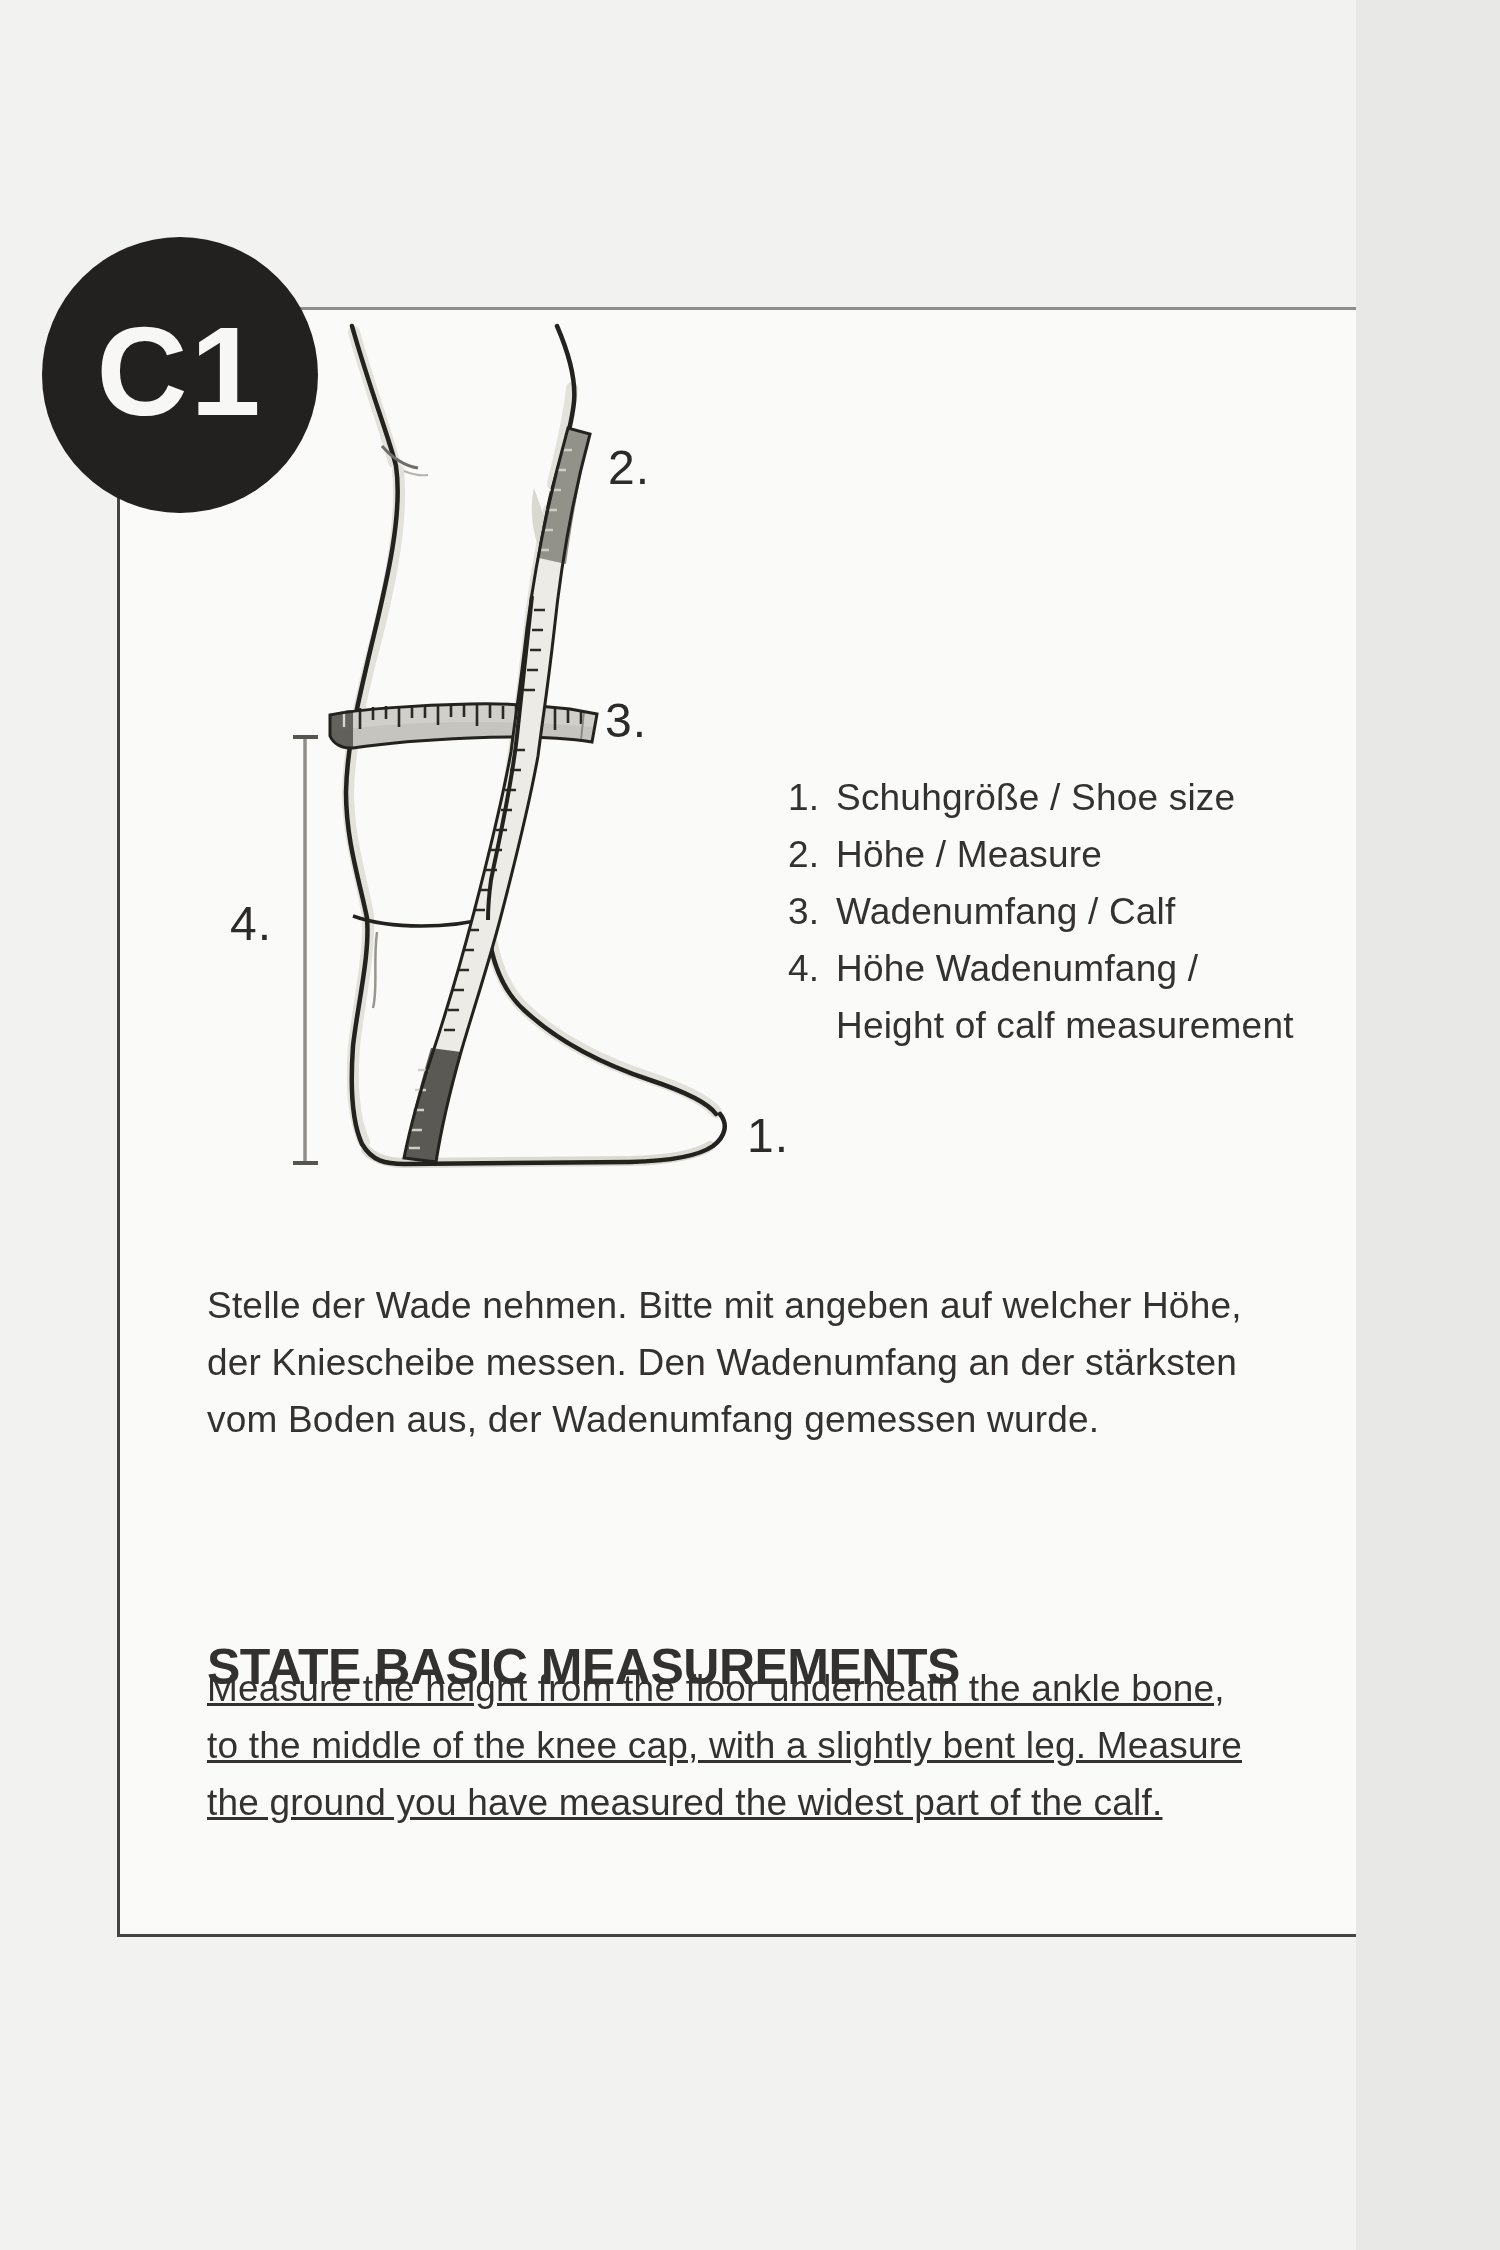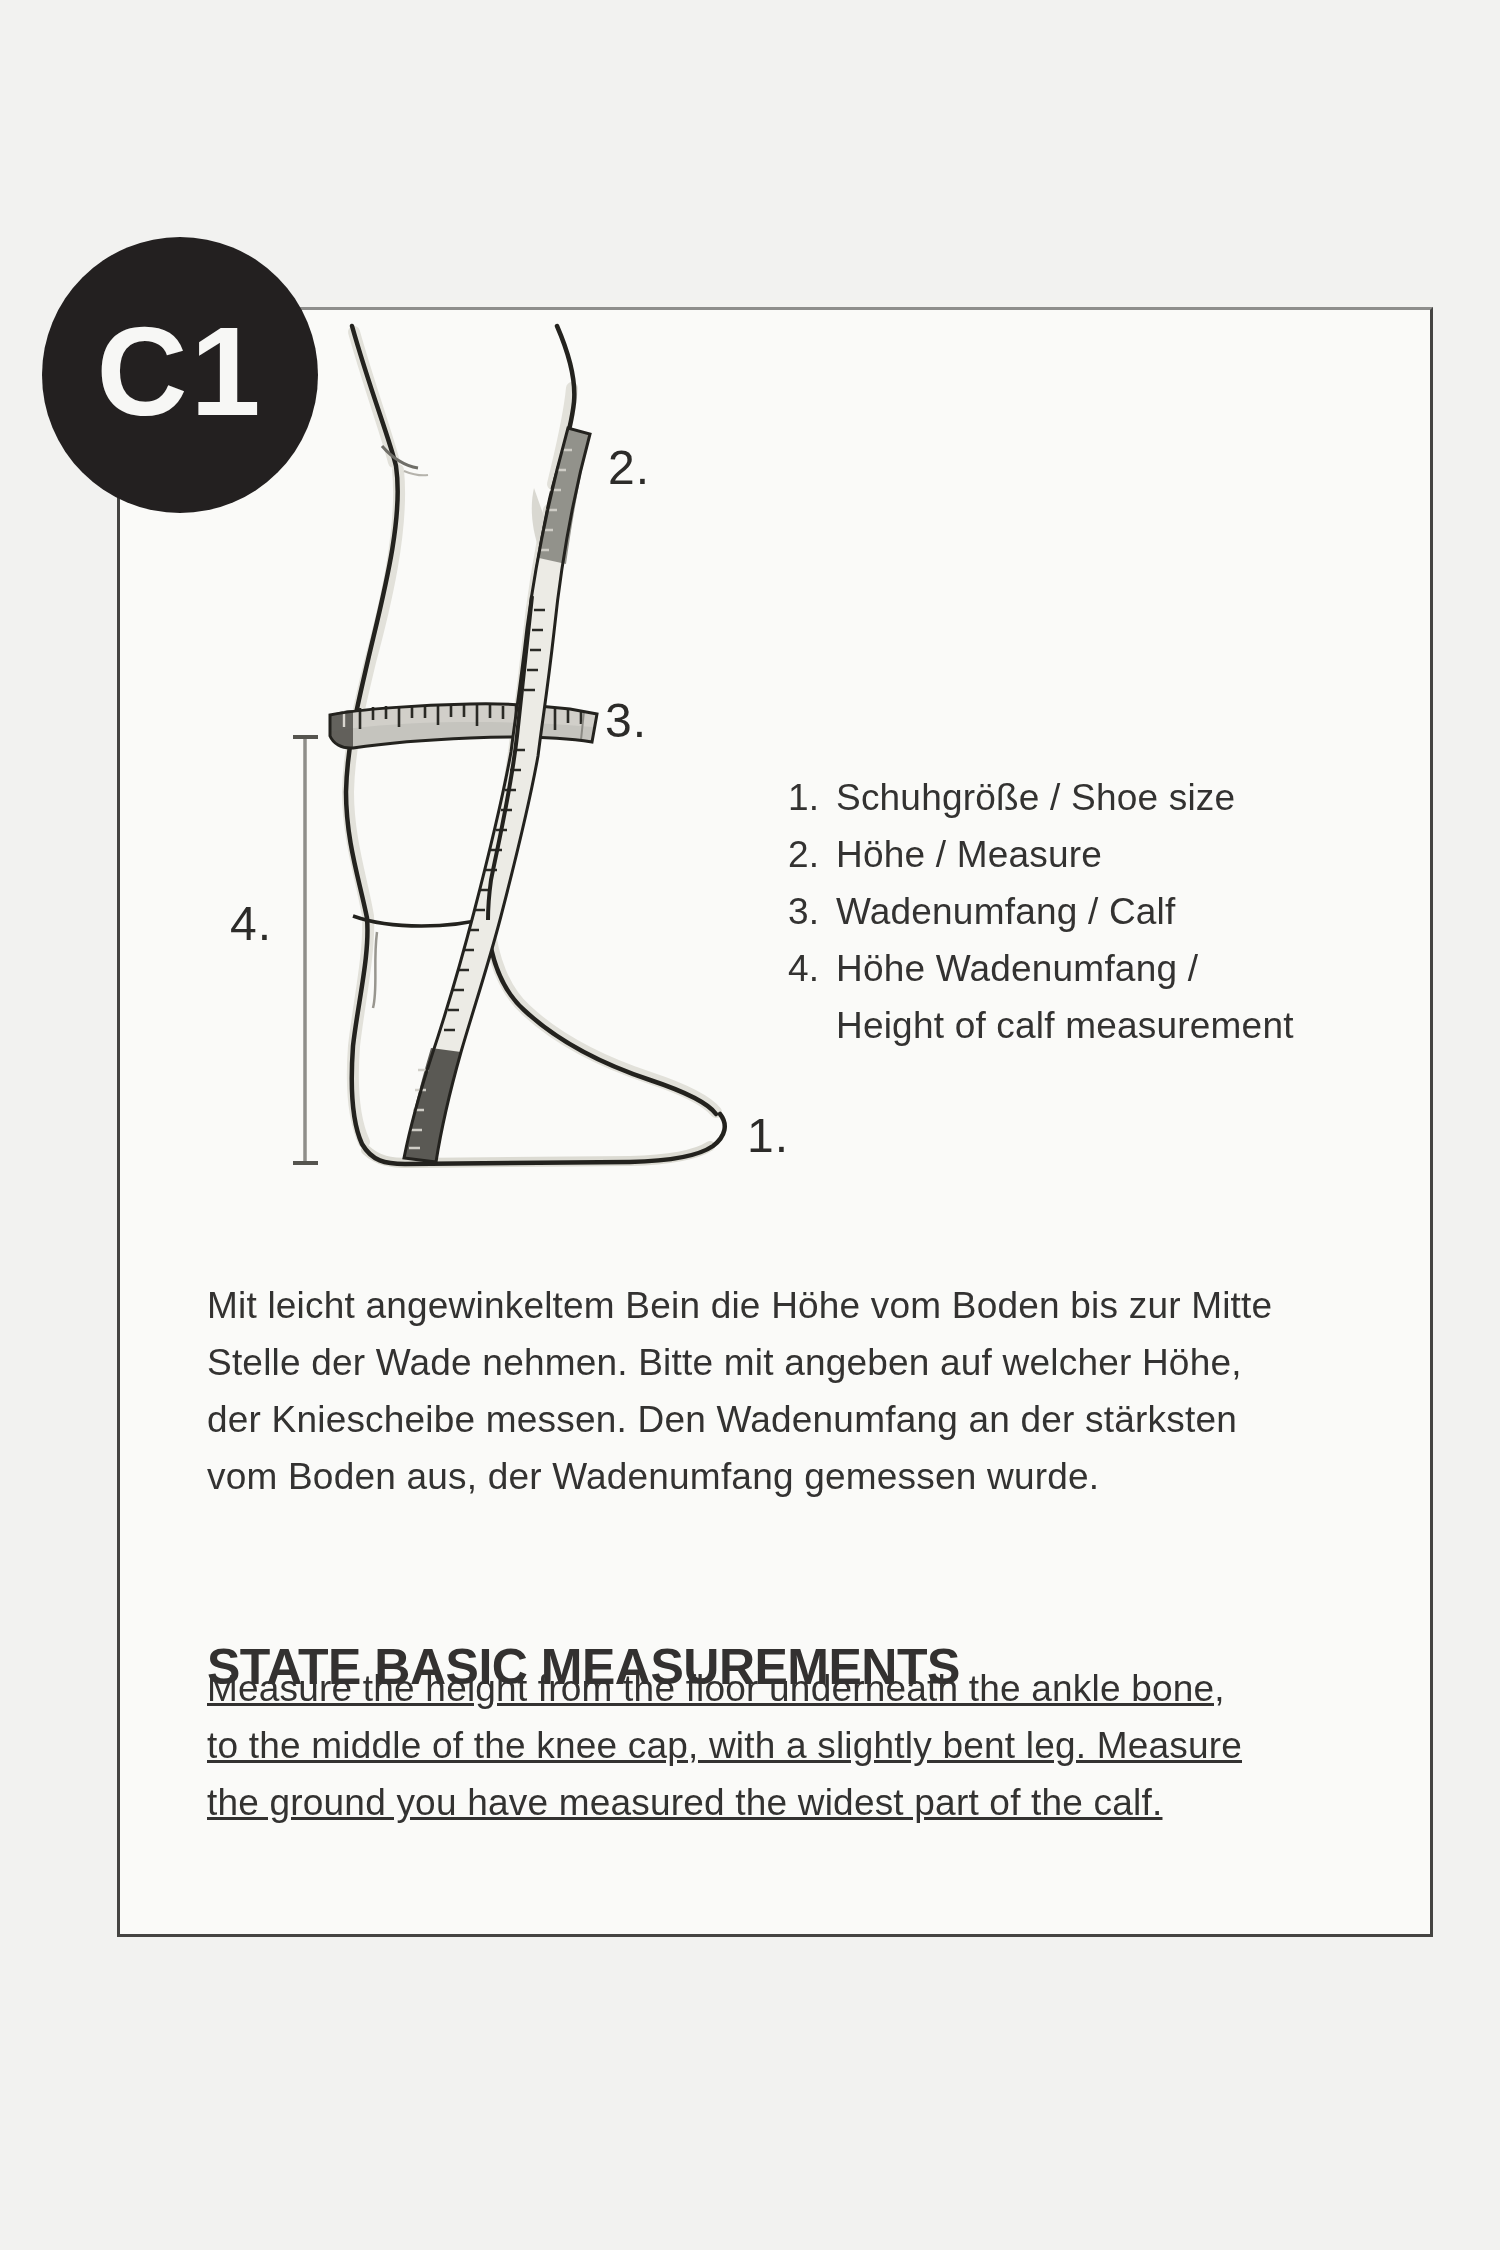--- a/index.html
+++ b/index.html
@@ -1,16 +1,16 @@
 <!DOCTYPE html>
 <html><head>
 <meta charset="utf-8">
 <style>
   html,body{margin:0;padding:0;background:#e8e8e6;}
-  .page{position:relative;width:1500px;height:2250px;background:#f2f2f0;overflow:hidden;
+  .page{position:relative;width:1356px;height:2250px;background:#f2f2f0;overflow:hidden;
         font-family:"Liberation Sans","DejaVu Sans",sans-serif;}
   .frame{position:absolute;left:117px;top:307px;width:1316px;height:1630px;box-sizing:border-box;
          background:#fafaf8;border:3px solid #454442;border-top-color:#8e8e8c;}
   .badge{position:absolute;left:42px;top:237px;width:276px;height:276px;border-radius:50%;
          background:#232020;display:flex;align-items:center;justify-content:center;}
   .badge span{color:#f7f7f5;font-weight:bold;font-size:126px;letter-spacing:3px;
               transform:translateY(-4px);}
   .leg-svg{position:absolute;left:0;top:0;width:1500px;height:2250px;}
   .diagram-label{position:absolute;font-size:48px;line-height:1;color:#2c2b29;letter-spacing:1px;}
   .lab1{left:747px;top:1112px;}
@@ -108,21 +108,20 @@
       <span>4.</span>
         <span>Höhe Wadenumfang /</span>
     </div>
     <div class="legend-row">
       <span></span>
         <span>Height of calf measurement</span>
     </div>
   </div>
 
   <div class="para para-de">
-    <div>Mit leicht angewinkeltem Bein die Höhe vom Boden bis zur Mitte</div>
     <div>Stelle der Wade nehmen. Bitte mit angeben auf welcher Höhe,</div>
     <div>der Kniescheibe messen. Den Wadenumfang an der stärksten</div>
     <div>vom Boden aus, der Wadenumfang gemessen wurde.</div>
   </div>
 
   <h2 class="heading heading-en">STATE BASIC MEASUREMENTS</h2>
   <div class="para para-en">
     <div>Measure the height from the floor underneath the ankle bone,</div>
     <div>to the middle of the knee cap, with a slightly bent leg. Measure</div>
     <div>the ground you have measured the widest part of the calf.</div>

